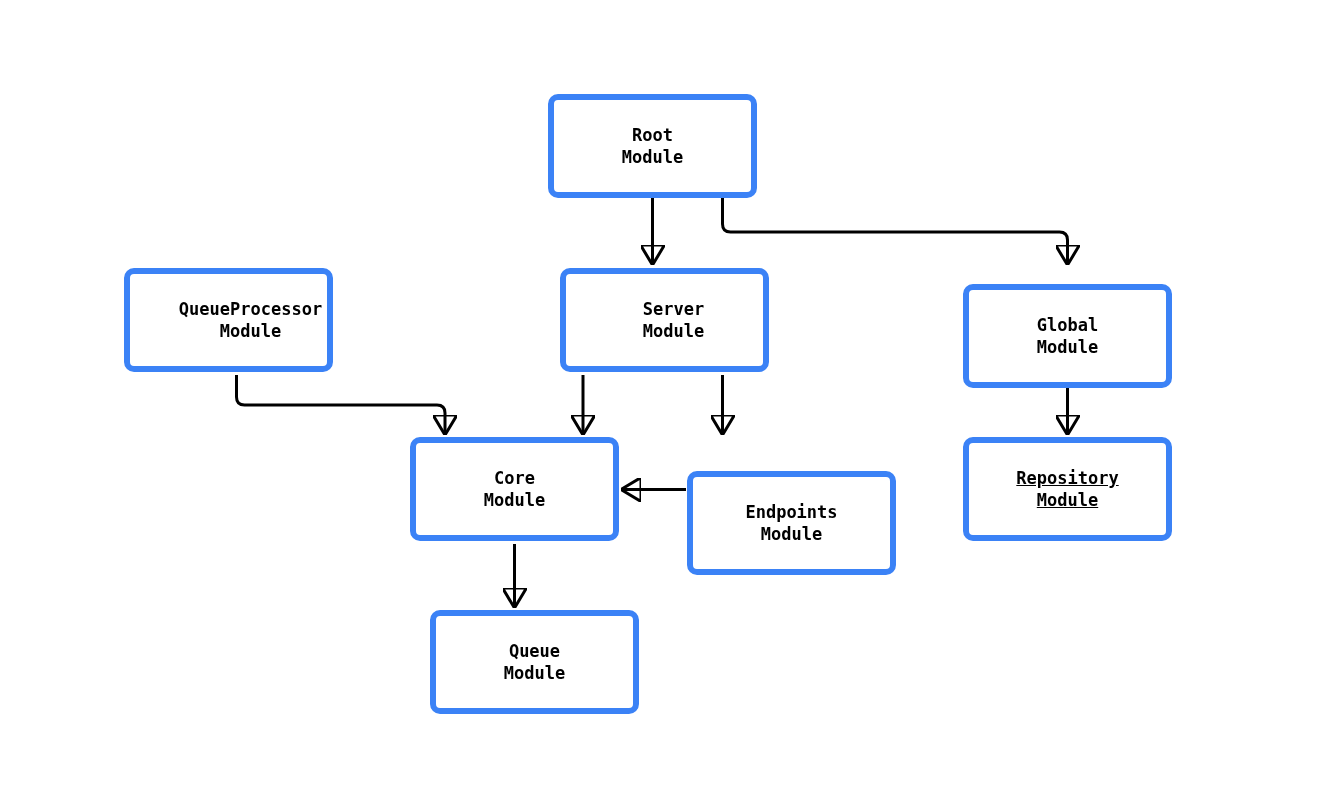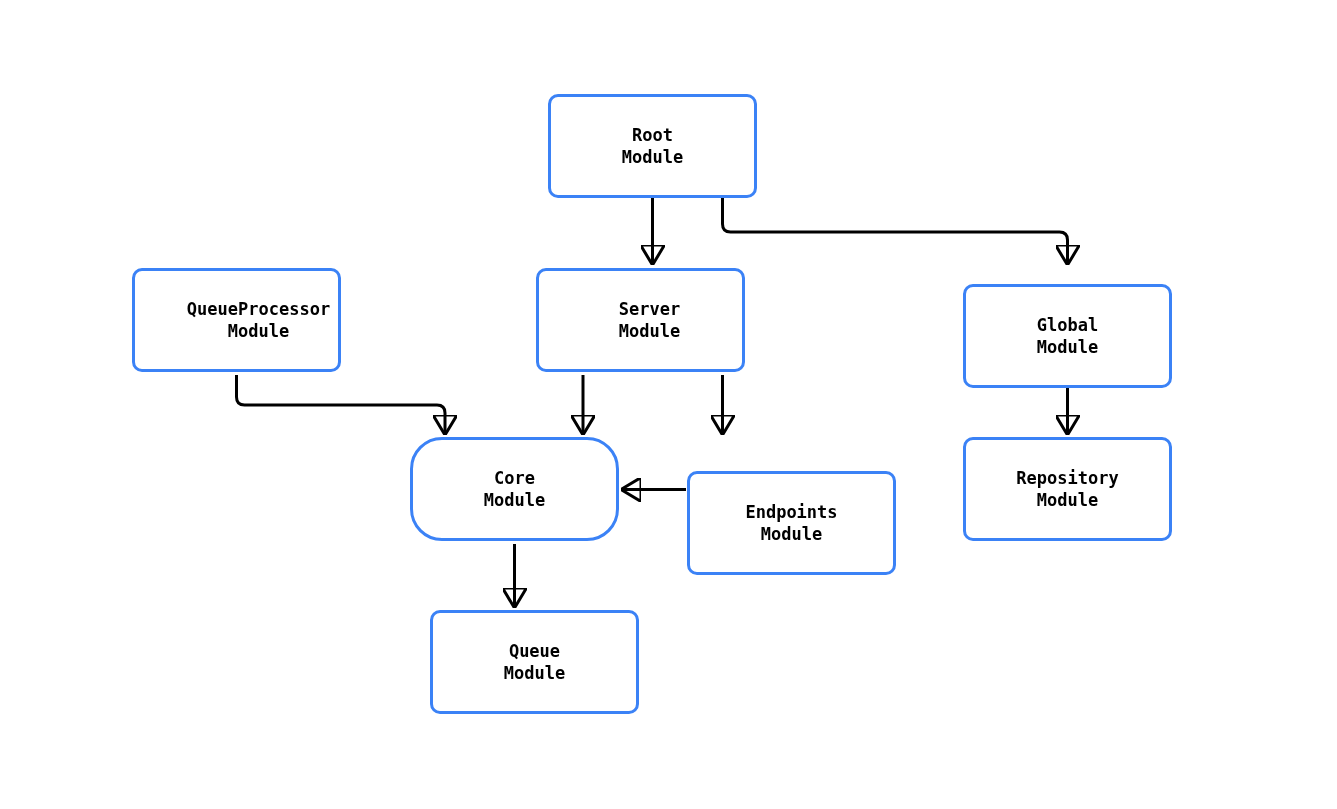--- a/index.html
+++ b/index.html
@@ -20,39 +20,39 @@
   .edges path {
     fill: none;
     stroke: #000000;
     stroke-width: 3;
   }
   .node {
     position: absolute;
     width: 209px;
     height: 104px;
     background: #ffffff;
-    border: 3px solid #3b82f6;
+    border: 6px solid #3b82f6;
     border-radius: 10px;
     display: flex;
     align-items: center;
     justify-content: center;
     text-align: center;
     font-size: 17px;
     font-weight: bold;
     line-height: 1.32;
     color: #000000;
     white-space: pre-line;
   }
   .node-root          { left: 548px; top: 94px;  }
-  .node-queueprocessor{ left: 132px; top: 268px; padding-left: 44px; }
-  .node-server        { left: 536px; top: 268px; padding-left: 18px; }
+  .node-queueprocessor{ left: 124px; top: 268px; padding-left: 44px; }
+  .node-server        { left: 560px; top: 268px; padding-left: 18px; }
   .node-global        { left: 963px; top: 284px; text-align: right; }
-  .node-core          { left: 410px; top: 437px; border-radius: 32px; }
+  .node-core          { left: 410px; top: 437px; }
   .node-endpoints     { left: 687px; top: 437px; margin-top: 34px; }
-  .node-repository    { left: 963px; top: 437px; }
+  .node-repository    { left: 963px; top: 437px; text-decoration: underline; }
   .node-queue         { left: 410px; top: 610px; margin-left: 20px; }
 </style>
 </head>
 <body>
 
 <div class="canvas">
 
   <svg class="edges" width="1337" height="809" viewBox="0 0 1337 809" xmlns="http://www.w3.org/2000/svg">
     <defs>
       <marker id="arrow" viewBox="0 0 20 24" refX="19" refY="12" markerWidth="20" markerHeight="24" markerUnits="userSpaceOnUse" orient="auto">

